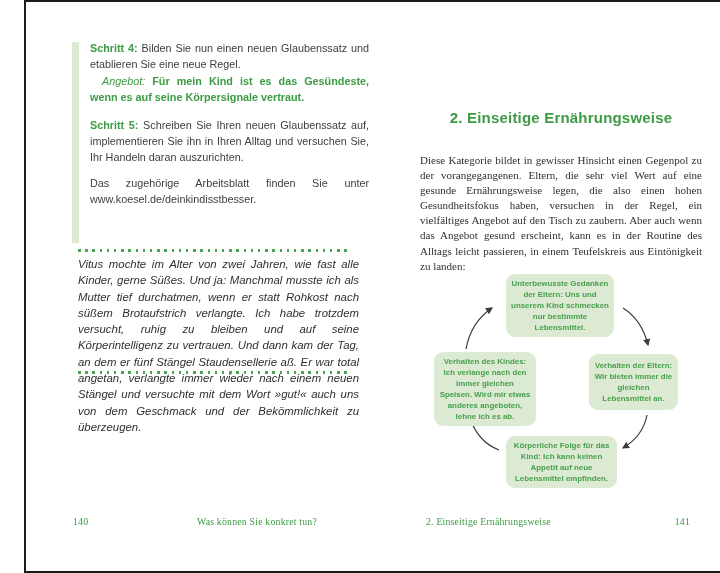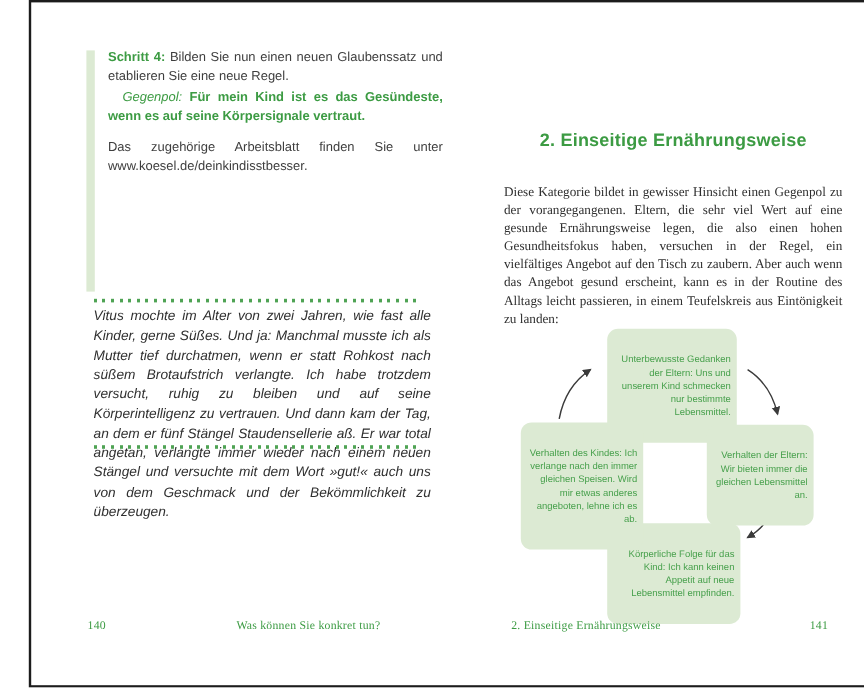--- a/index.html
+++ b/index.html
@@ -59,23 +59,23 @@
     position:absolute;left:394px;top:151px;width:282px;
     font-family:"Liberation Serif",serif;
     font-size:11px;line-height:15.1px;color:var(--ink-serif);
     text-align:justify;
   }
   
   .diagram{position:absolute;left:400px;top:270px;width:290px;height:235px;}
   .cycle-box{
     position:absolute;background:var(--green-light);border-radius:9px;
     display:flex;align-items:center;justify-content:center;
-    text-align:right;color:#47a04c;
-    font-size:7.9px;line-height:11px;font-weight:400;
-    padding:20px 5px;
+    text-align:center;color:#47a04c;
+    font-size:7.9px;line-height:11px;font-weight:700;
+    padding:4px 5px;
   }
   .box-top{left:80px;top:2px;width:108px;min-height:53px;}
   .box-right{left:163px;top:82px;width:89px;min-height:56px;}
   .box-bottom{left:80px;top:164px;width:111px;min-height:52px;}
   .box-left{left:8px;top:80px;width:102px;min-height:58px;}
   .arrows{position:absolute;left:0;top:0;width:290px;height:235px;}
   
   .footer-item{
     position:absolute;top:514px;
     font-family:"Liberation Serif",serif;font-size:9.8px;color:var(--green);
@@ -88,21 +88,22 @@
 </style>
 </head>
 <body>
 
 <div class="frame">
 
   <div class="green-bar"></div>
 
   <div class="steps-block">
     <p><span class="lbl">Schritt 4:</span><span> Bilden Sie nun einen neuen Glaubenssatz und etablieren Sie eine neue Regel.</span></p>
-    <p class="p-indent"><span class="lbl-it">Gegenpol:</span><span class="green-bold"> Für mein Kind ist es das Gesündeste, wenn es auf seine Körpersignale vertraut.</span></p>
+    <p class="p-indent"><span class="lbl-it">Angebot:</span><span class="green-bold"> Für mein Kind ist es das Gesündeste, wenn es auf seine Körpersignale vertraut.</span></p>
+    <p class="mt"><span class="lbl">Schritt 5:</span><span> Schreiben Sie Ihren neuen Glaubenssatz auf, implementieren Sie ihn in Ihren Alltag und versuchen Sie, Ihr Handeln daran auszurichten.</span></p>
     <p class="mt2">Das zugehörige Arbeitsblatt finden Sie unter www.koesel.de/deinkindisstbesser.</p>
   </div>
 
   <div class="dotted dotted-1"></div>
 
   <div class="story">Vitus mochte im Alter von zwei Jahren, wie fast alle Kinder, gerne Süßes. Und ja: Manchmal musste ich als Mutter tief durchatmen, wenn er statt Rohkost nach süßem Brotaufstrich verlangte. Ich habe trotzdem versucht, ruhig zu bleiben und auf seine Körperintelligenz zu vertrauen. Und dann kam der Tag, an dem er fünf Stängel Staudensellerie aß. Er war total angetan, verlangte immer wieder nach einem neuen Stängel und versuchte mit dem Wort »gut!« auch uns von dem Geschmack und der Bekömmlichkeit zu überzeugen.</div>
 
   <div class="dotted dotted-2"></div>
 
   <div class="chapter-heading">2. Einseitige Ernährungsweise</div>

